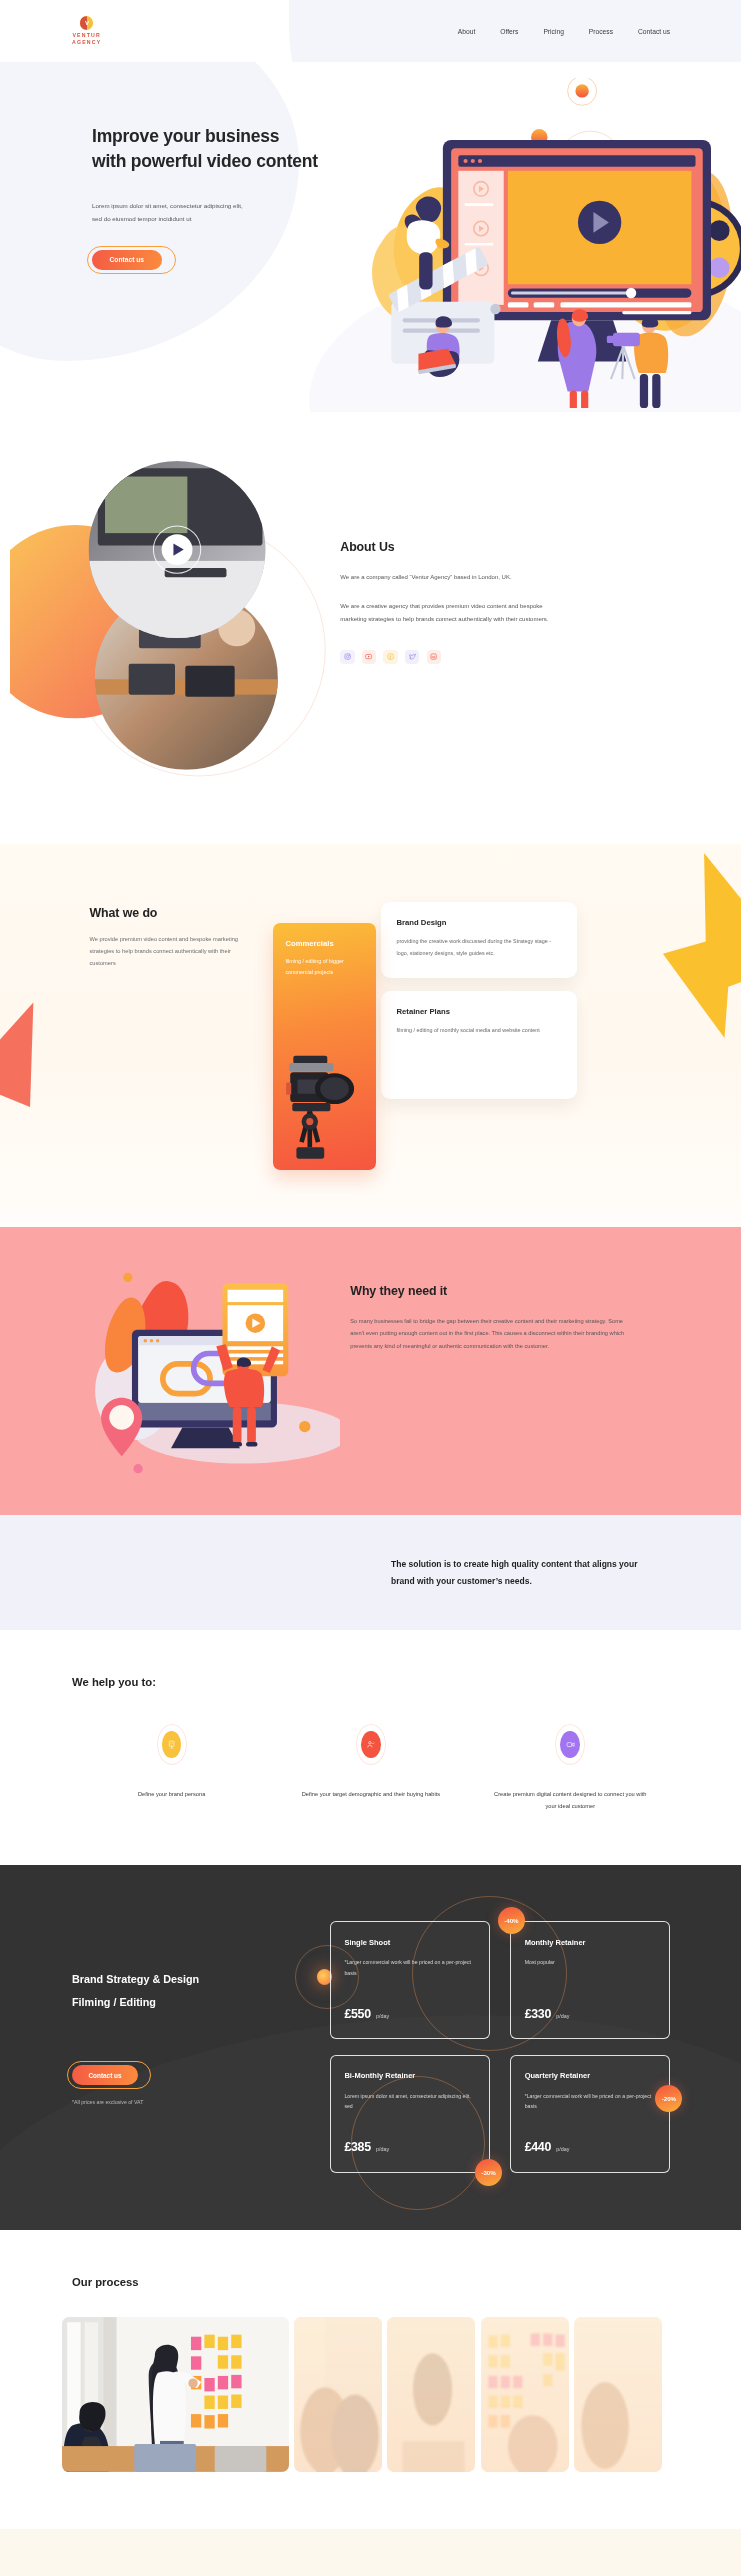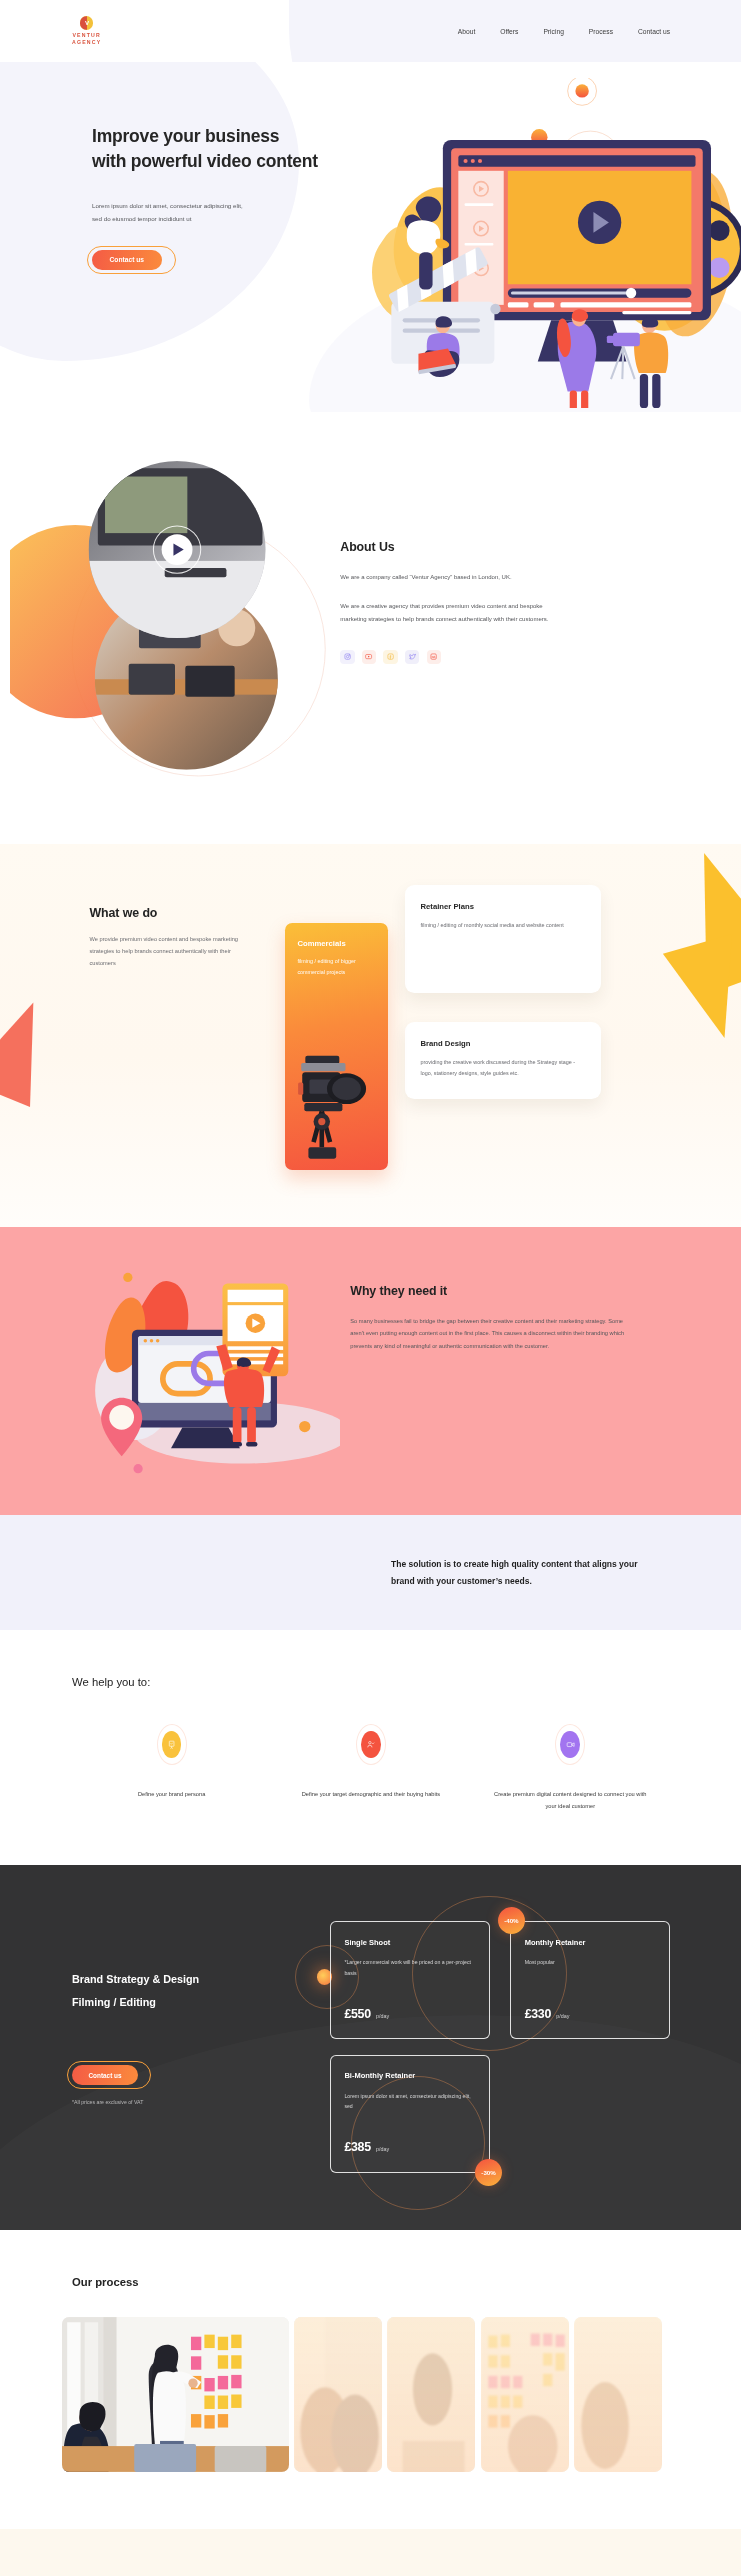--- a/index.html
+++ b/index.html
@@ -42,21 +42,21 @@
   .sec-title{font-size:12.4px;font-weight:700;color:#232323;letter-spacing:-0.1px}
   .about-p{font-size:6px;line-height:2.15;color:#55565a;margin-top:16.5px;max-width:216px}
   .socials{display:flex;gap:7.2px;margin-top:24px}
   .soc{width:14.4px;height:14.4px;border-radius:4.1px;display:flex;align-items:center;justify-content:center;cursor:pointer}
 
   
   .whatwedo{position:relative;padding:36px 0 57px;background:linear-gradient(180deg,#fffaf2 0%,#fff8ef 55%,#fffdfa 100%);overflow:hidden}
   .wwd-tri-l{position:absolute;left:-20.6px;top:155px;width:0;height:0;border-left:36px solid transparent;border-right:36px solid transparent;border-bottom:98px solid #f4614c;transform:rotate(22deg);opacity:.9}
   .wwd-tri-r{position:absolute;right:-31px;top:5.2px;width:0;height:0;border-left:46px solid transparent;border-right:46px solid transparent;border-bottom:134px solid #fbc02d;transform:rotate(-20deg)}
   .wwd-tri-r2{position:absolute;right:-5.2px;top:98px;width:0;height:0;border-left:36px solid transparent;border-right:36px solid transparent;border-top:98px solid #fbc02d;transform:rotate(-16deg)}
-  .wwd-inner{position:relative;z-index:4;width:598px;margin:0 auto;display:flex;gap:17px}
+  .wwd-inner{position:relative;z-index:4;width:598px;margin:0 auto;display:flex;gap:5px}
   .wwd-col{display:flex;flex-direction:column;gap:12.4px}
   .wwd-col.c1{width:196px}
   .wwd-col.c2{width:103px;justify-content:flex-start}
   .wwd-col.c3{width:196px;padding-top:5.2px}
   .wwd-lead{padding:26px 5.2px 0 17.5px}
   .wwd-lead p{font-size:5.7px;line-height:2.1;color:#6a6b70;margin-top:14.4px;max-width:155px}
   .card{background:#fff;border-radius:9.3px;box-shadow:0 7.2px 17.5px rgba(60,40,20,.07);padding:16.5px 15.5px 19.6px}
   .card h3{font-size:7.7px;font-weight:700;color:#262626;margin-bottom:9.3px}
   .card p{font-size:5.4px;line-height:2.05;color:#6a6b70}
   .card-commercial{background:linear-gradient(170deg,#fbbf38 0%,#fa8a3b 42%,#f5553f 100%);border-radius:7.2px;color:#fff;padding:15.5px 12.4px 0;height:247px;overflow:hidden;position:relative;box-shadow:0 8.2px 18.5px rgba(240,110,60,.25)}
@@ -69,21 +69,21 @@
   .why-inner{width:598px;margin:0 auto;display:flex;align-items:flex-start}
   .why-art{width:268px;height:216px;flex:none;position:relative}
   .why-right{padding-top:20.6px;padding-left:10.3px;width:289px}
   .why-right p{font-size:5.7px;line-height:2.15;color:#55565a;margin-top:17.5px}
   .solution{margin-top:36px;background:#f1f1fa;padding:37px 0}
   .solution .inner{width:598px;margin:4px auto;padding-left:319px}
   .solution h3{font-size:8.5px;font-weight:700;line-height:1.95;color:#1f1f1f;max-width:258px}
 
   
   .help{padding:46px 0 52px;background:#fff}
-  .help h2{width:598px;margin:0 auto 0;font-size:11.3px;font-weight:400;color:#232323}
+  .help h2{width:598px;margin:0 auto 0;font-size:11.3px;font-weight:700;color:#232323}
   .help-row{width:598px;margin:36px auto 0;display:flex}
   .help-item{width:33.33%;display:flex;flex-direction:column;align-items:center;padding:0 20.6px}
   .help-ico-wrap{position:relative;width:30px;height:41px;display:flex;align-items:center;justify-content:center}
   .help-ring{position:absolute;left:0;top:0;width:30px;height:41px;border-radius:50%;border:0.5px solid rgba(244,120,80,.18)}
   .help-ico{width:19.6px;height:27px;border-radius:50%;display:flex;align-items:center;justify-content:center}
   .help-item p{margin-top:24px;text-align:center;font-size:5.7px;line-height:2.1;color:#3a3a3a}
 
   
   .pricing{position:relative;background:#333334;padding:46px 0 57px;overflow:hidden}
   .pr-sheen{position:absolute;left:-52px;top:155px;width:876px;height:361px;background:rgba(255,255,255,.022);border-radius:50% 50% 0 0;transform:rotate(-6deg)}
@@ -392,27 +392,27 @@
             <rect x="18" y="140" width="74" height="16" rx="4" fill="#2b2b33"></rect>
             <path d="M52 156l-16 60M52 156l16 60M52 156v70" stroke="#1d1d22" stroke-width="9" fill="none"></path>
             <circle cx="52" cy="176" r="16" fill="#2b2b33"></circle>
             <circle cx="52" cy="176" r="7" fill="#d7563a"></circle>
             <rect x="26" y="226" width="54" height="22" rx="4" fill="#2b2b33"></rect>
           </svg>
         </div>
       </div>
 
       <div class="wwd-col c3">
+        <div class="card" style="margin-top:16.5px">
+          <h3>Brand Design</h3>
+          <p>providing the creative work discussed during the Strategy stage - logo, stationery designs, style guides etc.</p>
+        </div>
         <div class="card" style="min-height:108px">
           <h3>Retainer Plans</h3>
           <p>filming / editing of monthly social media and website content</p>
-        </div>
-        <div class="card" style="margin-top:16.5px">
-          <h3>Brand Design</h3>
-          <p>providing the creative work discussed during the Strategy stage - logo, stationery designs, style guides etc.</p>
         </div>
       </div>
     </div>
   </section>
 
   <section class="why">
     <div class="why-inner">
       <div class="why-art">
         <svg viewBox="0 0 520 420" width="268" height="216">
           <path d="M70 180c-40 40-30 120 10 150s90 10 110-40-10-120-50-140-50-4-70 30z" fill="#eceef7" opacity=".85"></path>
@@ -564,20 +564,29 @@
         <div class="pcard">
           <div class="badge" style="right:-13.4px;bottom:-14.4px">-30%</div>
           <h4>Bi-Monthly Retainer</h4>
           <div class="desc">Lorem ipsum dolor sit amet, consectetur adipiscing elit, sed</div>
           <div class="price">
               <span class="amt">£385</span>
               <span class="per">p/day</span>
             </div>
         </div>
 
+        <div class="pcard">
+          <div class="badge" style="right:-13.4px;top:29px">-20%</div>
+          <h4>Quarterly Retainer</h4>
+          <div class="desc">*Larger commercial work will be priced on a per-project basis</div>
+          <div class="price">
+              <span class="amt">£440</span>
+              <span class="per">p/day</span>
+            </div>
+        </div>
       </div>
     </div>
   </section>
 
   <section class="process">
     <h2>Our process</h2>
     <div class="gal">
       <div class="slide active">
         <svg width="227" height="155" viewBox="0 0 440 300">
           <rect width="440" height="300" fill="#f0eeea"></rect>

